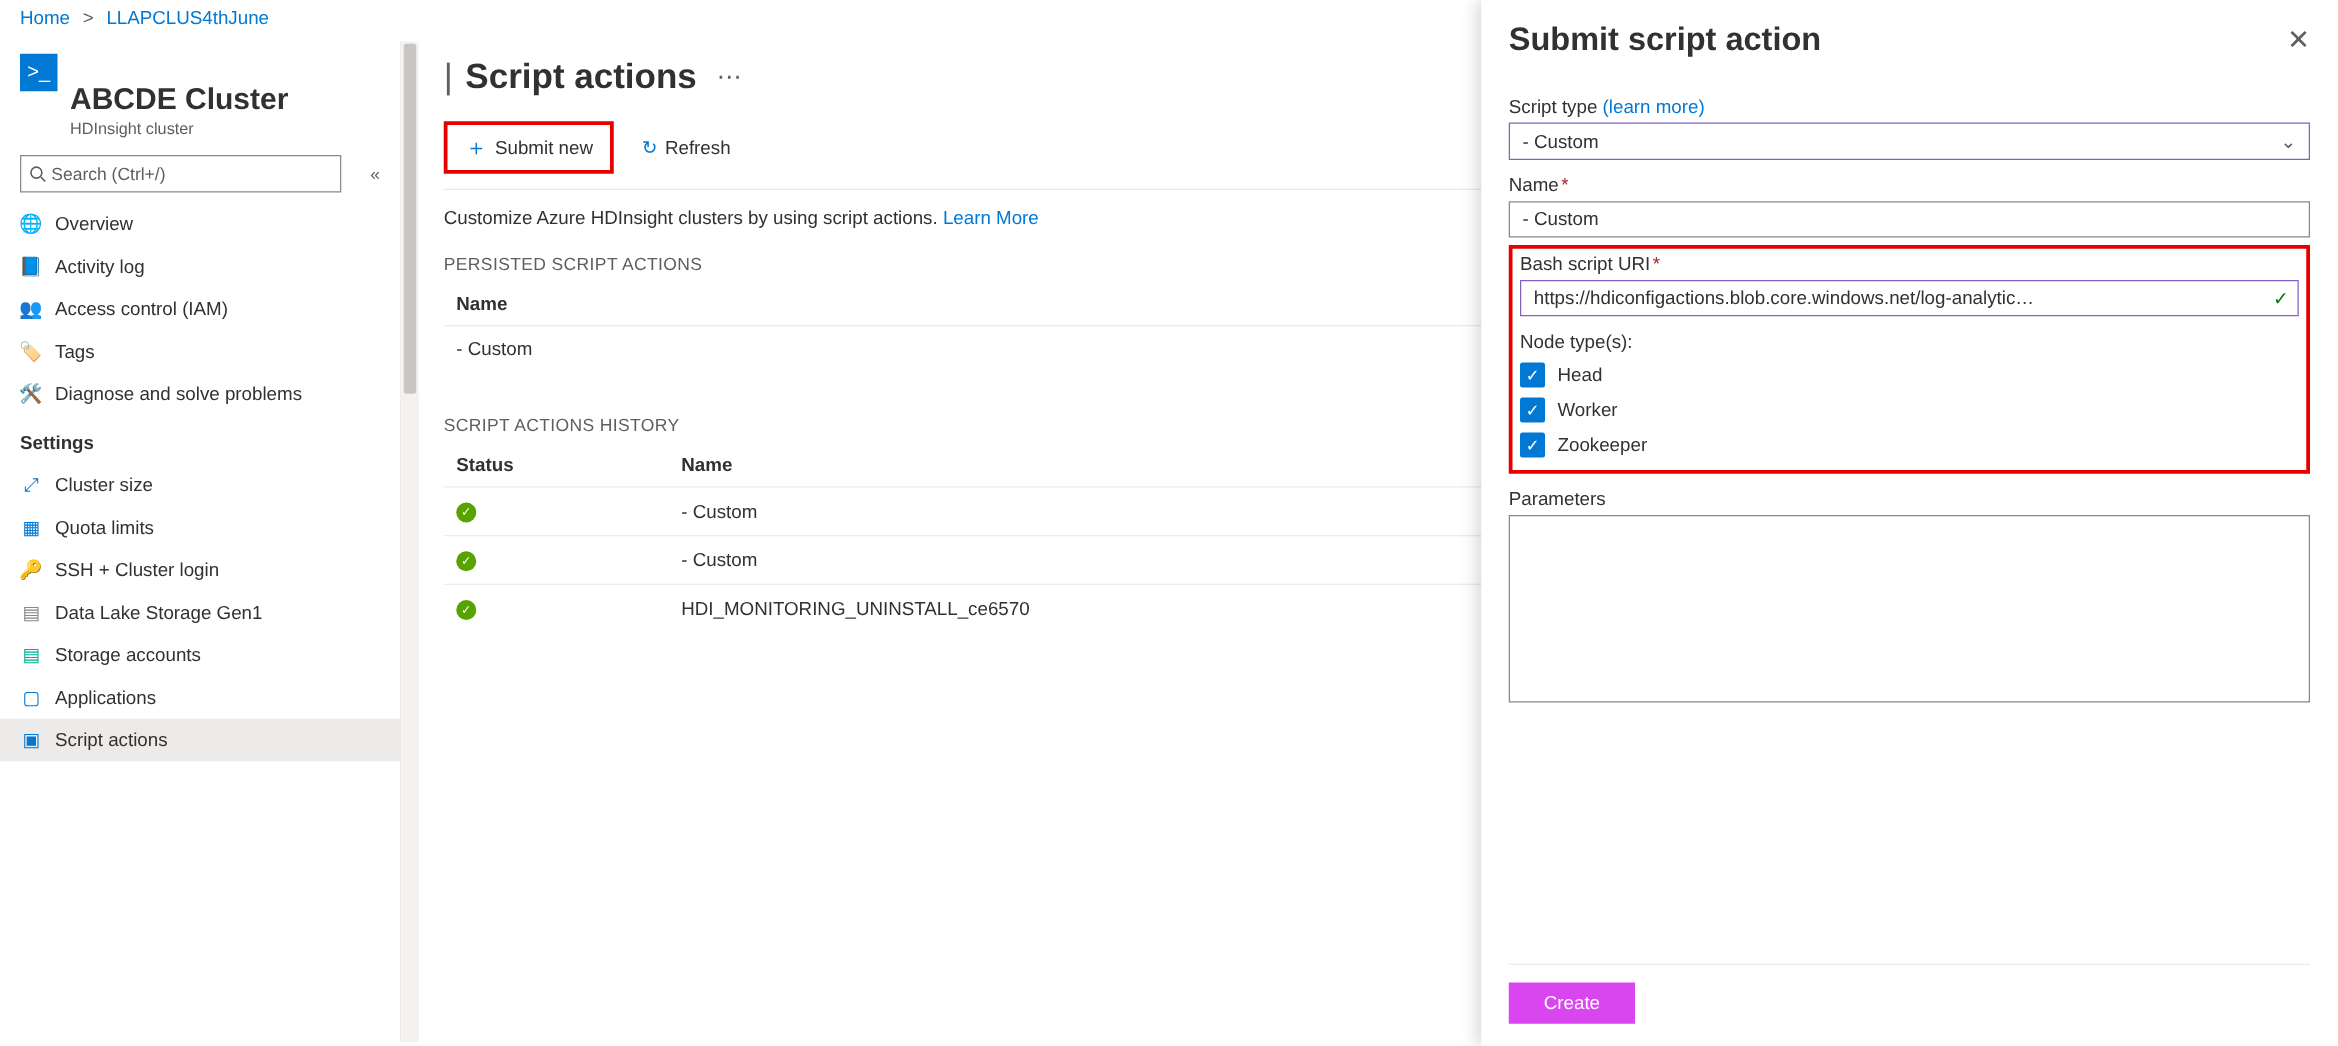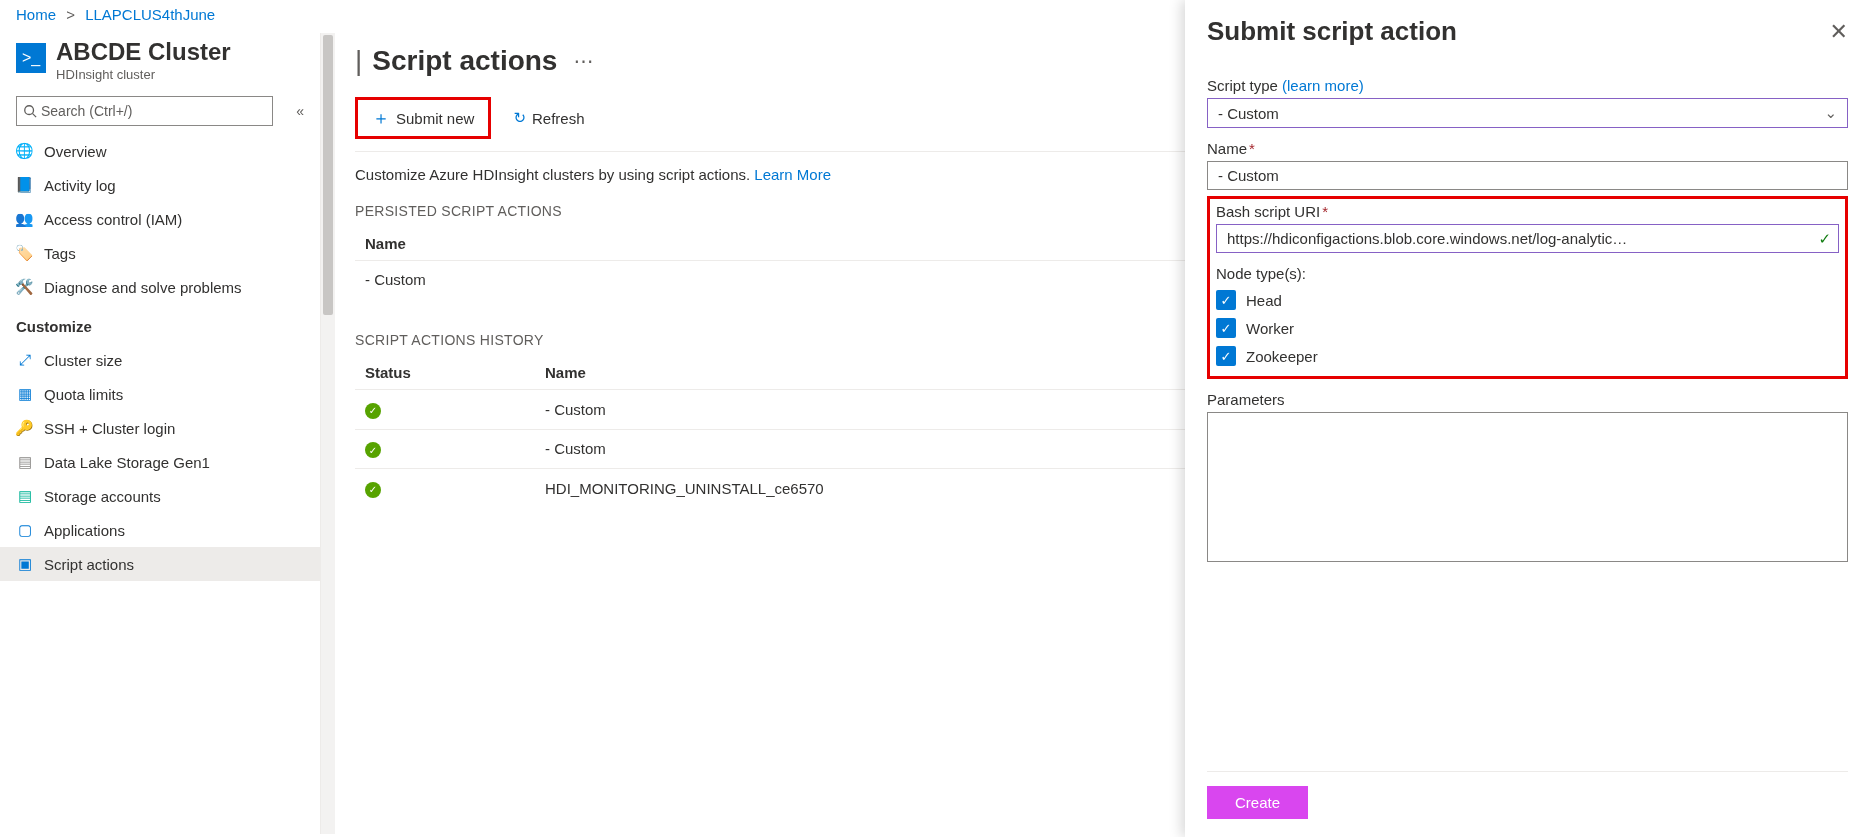--- a/index.html
+++ b/index.html
@@ -12,21 +12,21 @@
   .breadcrumb a { color: #0078d4; }
   .breadcrumb .sep { color: #605e5c; margin: 0 6px; }
 
   
   .shell { display: flex; height: calc(100% - 36px); }
 
   
   .left-col { width: 320px; flex: 0 0 320px; display: flex; flex-direction: column; }
   .res-header { display: flex; align-items: flex-start; padding: 6px 16px 14px 16px; gap: 10px; }
   .res-icon { width: 30px; height: 30px; background: #0078d4; color: #fff; display: flex; align-items: center; justify-content: center; font-size: 16px; margin-top: 4px; }
-  .res-title { font-size: 24px; font-weight: 600; line-height: 1.1; }
+  .res-title { font-size: 24px; font-weight: 600; line-height: 1.1; margin-top: 28px; }
   .res-subtitle { font-size: 13px; color: #605e5c; margin-top: 2px; }
 
   .search-row { display: flex; align-items: center; gap: 23px; padding: 0 16px 8px 16px; }
   .search-box { flex: 1; border: 1px solid #8a8886; height: 30px; display: flex; align-items: center; padding: 0 6px; color: #605e5c; font-size: 14px; }
   .search-box svg { margin-right: 4px; }
   .collapse-chev { color: #605e5c; font-size: 14px; cursor: pointer; }
 
   .sidebar { overflow-y: auto; position: relative; padding-bottom: 8px; }
   .side-item { display: flex; align-items: center; gap: 10px; padding: 8px 16px; font-size: 15px; color: #323130; cursor: pointer; }
   .side-item.selected { background: #edebe9; }
@@ -134,21 +134,21 @@
       </div>
       <div class="side-item">
         <span class="icon" style="color:#0078d4;">🏷️</span>
         <span>Tags</span>
       </div>
       <div class="side-item">
         <span class="icon" style="color:#605e5c;">🛠️</span>
         <span>Diagnose and solve problems</span>
       </div>
 
-      <div class="side-heading">Customize</div>
+      <div class="side-heading">Settings</div>
 
       <div class="side-item">
         <span class="icon" style="color:#0078d4;">⤢</span>
         <span>Cluster size</span>
       </div>
       <div class="side-item">
         <span class="icon" style="color:#0078d4;">▦</span>
         <span>Quota limits</span>
       </div>
       <div class="side-item">

